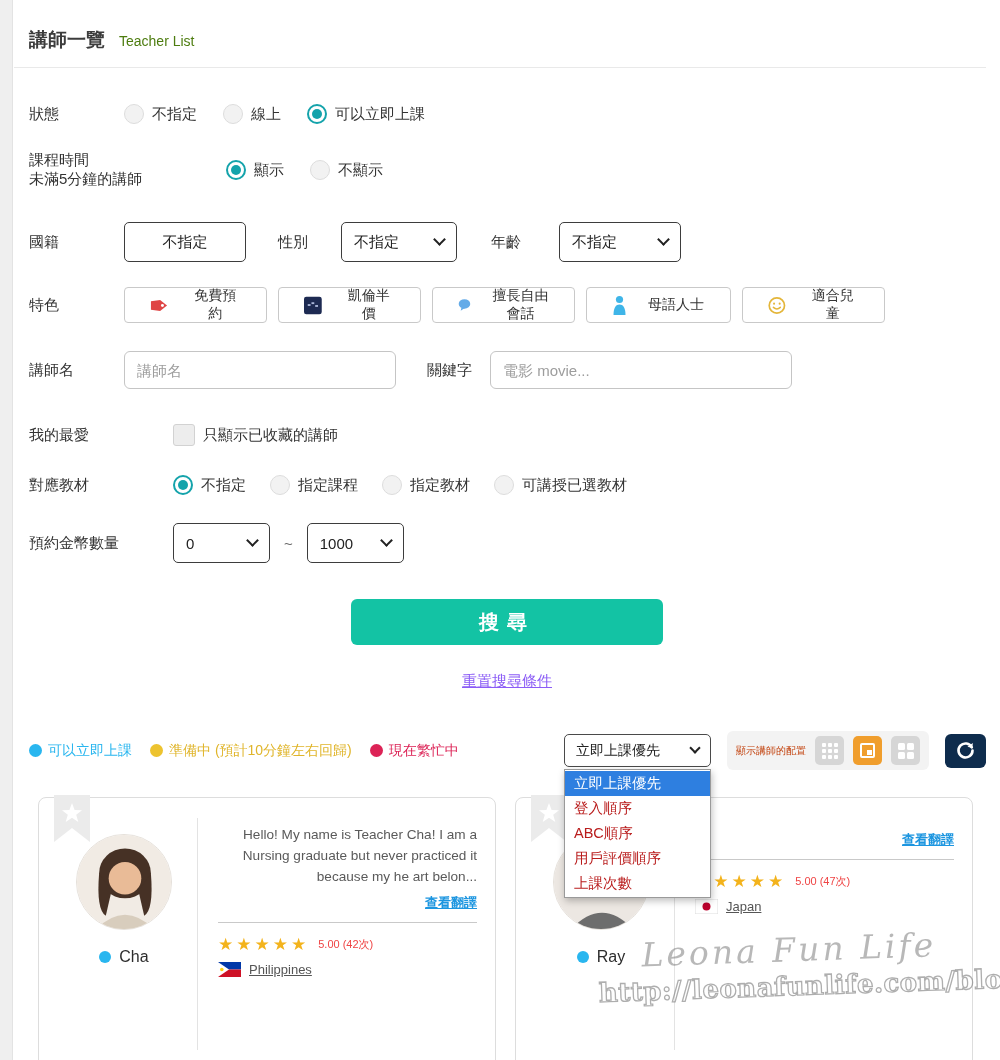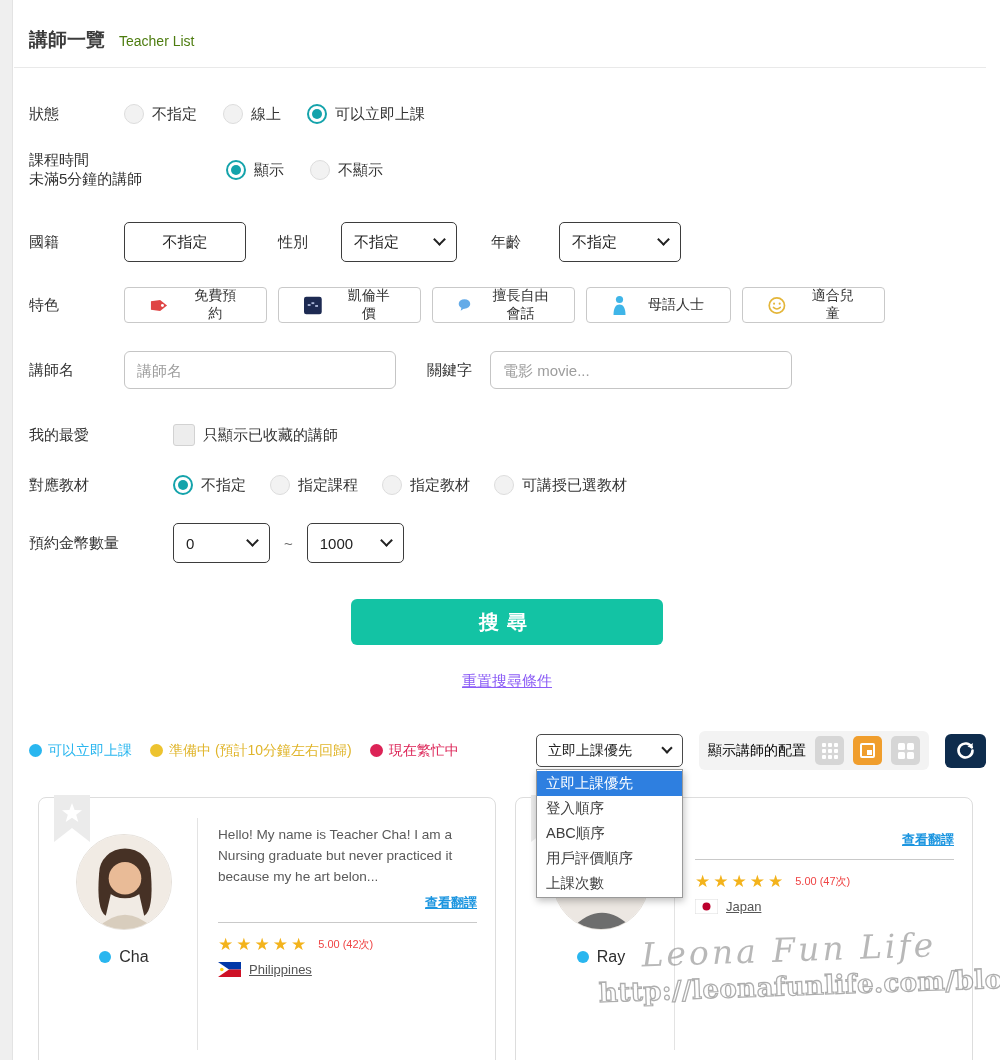--- a/index.html
+++ b/index.html
@@ -39,43 +39,43 @@
   .legend{display:flex;align-items:center;gap:18px;font-size:14px;}
   .legend .item{display:flex;align-items:center;gap:6px;}
   .dot{width:13px;height:13px;border-radius:50%;flex:none;}
   .tb-right{display:flex;align-items:center;gap:16px;}
   .sort-wrap{position:relative;width:147px;}
   .sort-select{height:33px;border:1px solid #4a4a4a;border-radius:5px;background:#fff;display:flex;align-items:center;
     justify-content:space-between;padding:0 11px;font-size:14px;color:#222;cursor:pointer;}
   .sort-select .chev{width:8px;height:8px;}
   .dropdown{position:absolute;left:0;top:35px;width:147px;background:#fff;border:1px solid #9a9a9a;
     box-shadow:1px 3px 7px rgba(0,0,0,.25);z-index:30;padding:1px 0;}
-  .dd-item{font-size:14.5px;color:#404040;padding:2px 9px;line-height:21px;cursor:pointer;white-space:nowrap;}
+  .dd-item{font-size:14.5px;color:#b91c1c;padding:2px 9px;line-height:21px;cursor:pointer;white-space:nowrap;}
   .dd-item.sel{background:#2e7fe0;color:#fff;}
   .layout-pill{display:flex;align-items:center;gap:9px;background:#f3f3f3;border-radius:6px;padding:5px 9px;}
-  .layout-label{font-size:14px;color:#000000;text-align:right;}
+  .layout-label{font-size:10px;color:#c2410c;text-align:right;}
   .icon-btn{width:29px;height:29px;border-radius:5px;background:#d6d6d6;border:none;display:flex;align-items:center;justify-content:center;cursor:pointer;}
   .icon-btn.active{background:#f09e2d;}
   .g9{display:grid;grid-template-columns:repeat(3,4px);grid-template-rows:repeat(3,4px);gap:2px;}
   .g9 i{background:#fff;border-radius:1px;}
   .g4{display:grid;grid-template-columns:repeat(2,7px);grid-template-rows:repeat(2,7px);gap:2px;}
   .g4 i{background:#fff;border-radius:1.5px;}
   .gmid{width:15px;height:15px;border:2.5px solid #fff;border-radius:2px;position:relative;}
   .gmid::after{content:"";position:absolute;right:1px;bottom:1px;width:5px;height:5px;background:#fff;}
   .refresh-btn{width:41px;height:34px;border-radius:6px;background:#0e2c4d;border:none;display:flex;align-items:center;justify-content:center;cursor:pointer;}
   
   .cards{display:flex;gap:19px;margin:27px 14px 0 24px;}
   .card{position:relative;width:458px;height:274px;background:#fff;border:1px solid #ddd;border-radius:8px;display:flex;padding:14px 16px 14px 12px;}
   .bookmark{position:absolute;top:-3px;left:15px;width:36px;height:47px;}
   .card-left{width:146px;flex:none;display:flex;flex-direction:column;align-items:center;padding-top:22px;}
   .avatar{width:96px;height:96px;border-radius:50%;overflow:hidden;border:1px solid #e5e0da;flex:none;}
   .name-row{display:flex;align-items:center;gap:8px;margin-top:18px;font-size:16px;color:#2d2d2d;}
   .vdiv{width:1px;background:#e3e3e3;margin:6px 0;}
   .card-right{flex:1;padding:12px 2px 0 20px;display:flex;flex-direction:column;}
-  .intro{font-size:13.6px;color:#5a5a5a;line-height:1.55;}
+  .intro{font-size:13.6px;color:#5a5a5a;line-height:1.55;text-align:right;}
   .translate{align-self:flex-end;font-size:13px;font-weight:bold;color:#1d96e0;text-decoration:underline;margin-top:7px;cursor:pointer;}
   .hdiv{border-top:1px solid #c9c9c9;margin:10px 0 11px 0;}
   .stars-row{display:flex;align-items:center;gap:9px;}
   .stars{color:#f3b31c;font-size:17px;letter-spacing:3px;white-space:nowrap;}
   .rating{font-size:11px;color:#ef4444;text-align:center;}
   .country-row{display:flex;align-items:center;gap:8px;margin-top:7px;font-size:13px;color:#555;text-decoration:underline;}
   .flag{flex:none;display:block;}
   
   .watermark{position:absolute;left:598px;top:930px;width:400px;z-index:40;pointer-events:none;transform:rotate(-2deg);}
   .wm1{font-family:"DejaVu Serif","Liberation Serif",serif;font-style:italic;font-size:33px;color:rgba(125,125,125,.55);letter-spacing:3px;padding-left:44px;}

